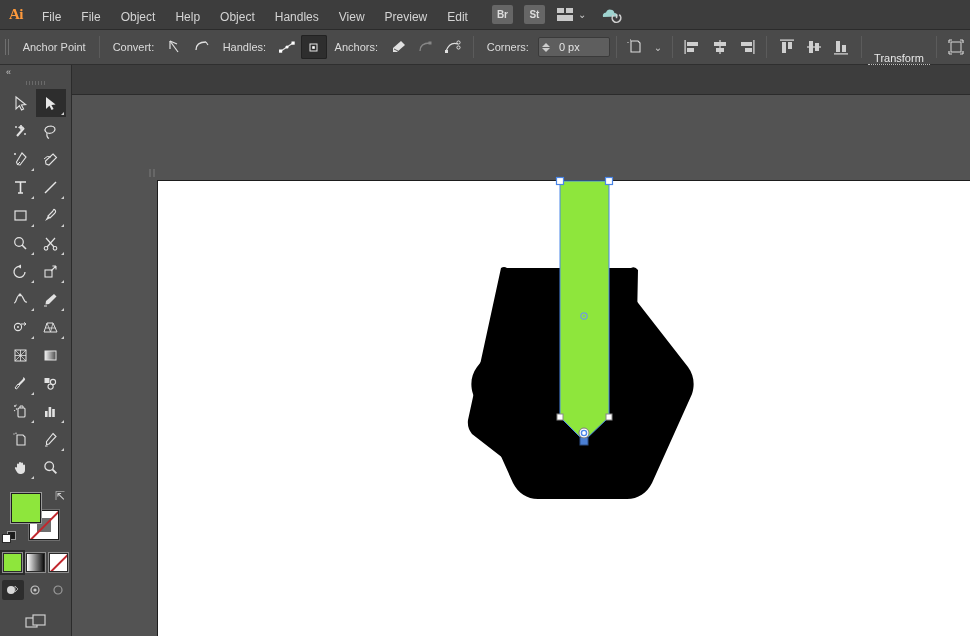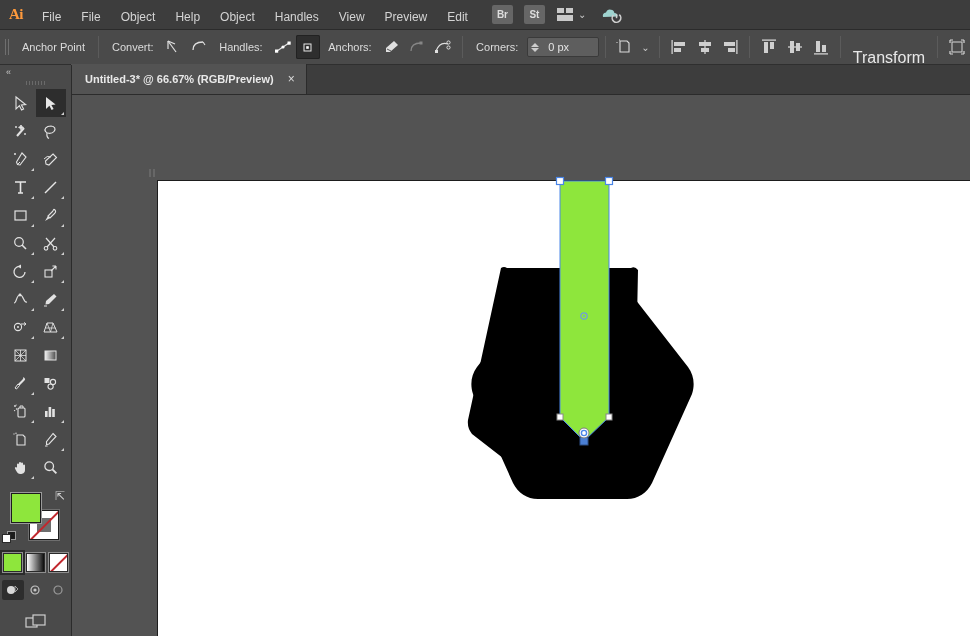--- a/index.html
+++ b/index.html
@@ -88,21 +88,21 @@
     width: 0; height: 0; border-left: 4px solid transparent;
     border-right: 4px solid transparent; display: block;
   }
   .stepper-arrows .up { border-bottom: 4px solid #ccc; }
   .stepper-arrows .dn { border-top: 4px solid #ccc; }
   .field-val {
     width: 56px; height: 18px; line-height: 18px;
     color: #e4e4e4; font-size: 11px; padding-left: 6px;
   }
   .transform-link {
-    padding: 0 6px; color: #e8e8e8; font-size: 16px;
+    padding: 0 6px; color: #e8e8e8; font-size: 11px;
     border-bottom: 1px dotted #bdbdbd; cursor: pointer; margin-top: 22px;
   }
 
   
   .tabbar {
     position: absolute; left: 0; top: 65px; width: 970px; height: 30px;
     background: #3d3d3d; border-bottom: 1px solid #2b2b2b;
     display: flex; align-items: flex-end;
   }
   .tab-grip {
@@ -400,24 +400,20 @@
     <div class="cb-icon">
       <svg width="20" height="18" viewBox="0 0 20 18">
         <rect x="5" y="4" width="10" height="10" fill="none" stroke="#d6d6d6" stroke-width="1"></rect>
         <path d="M3 2 L6 2 M3 2 L3 5 M17 2 L14 2 M17 2 L17 5 M3 16 L6 16 M3 16 L3 13 M17 16 L14 16 M17 16 L17 13" stroke="#d6d6d6" stroke-width="1.2" fill="none"></path>
       </svg>
     </div>
   </div>
 
   <div class="tabbar">
     <div class="tab-grip"></div>
-    <div class="doc-tab">
-      <span class="doc-tab-title">Untitled-3* @ 66.67% (RGB/Preview)</span>
-      <span class="tab-close">×</span>
-    </div>
   </div>
 
   <div class="canvas-area">
     <div class="artboard" style="background: rgb(255, 255, 255);">
       <div class="ab-mark"></div>
     </div>
 
     <svg class="art-svg" width="898" height="541" viewBox="0 0 898 541">
 
       <path d="M486 268

